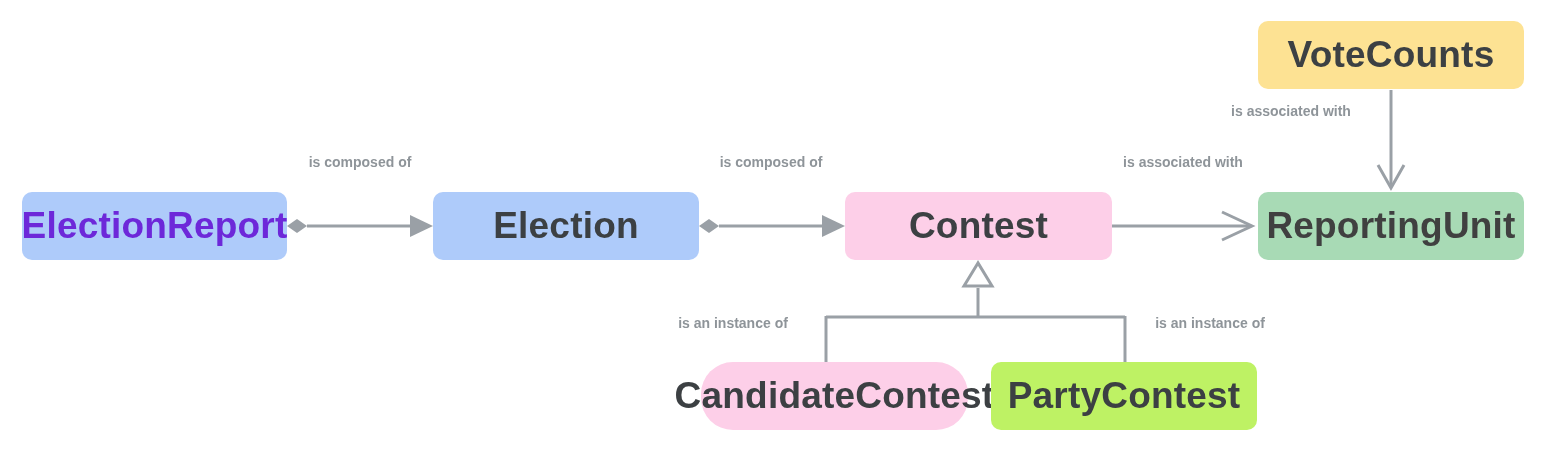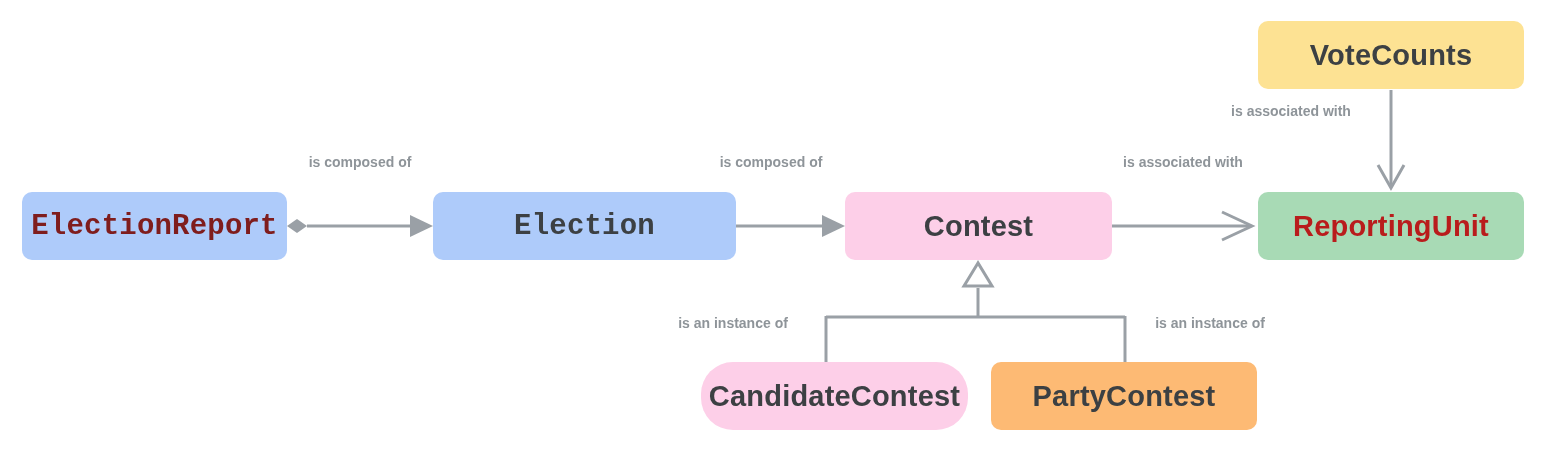--- a/index.html
+++ b/index.html
@@ -18,34 +18,34 @@
     pointer-events: none;
   }
   .node {
     position: absolute;
     height: 68px;
     border-radius: 10px;
     display: flex;
     align-items: center;
     justify-content: center;
     font-weight: bold;
-    font-size: 29px;
+    font-size: 37px;
     letter-spacing: 0.2px;
     box-sizing: border-box;
   }
   .edge-label {
     position: absolute;
     white-space: nowrap;
     font-size: 14px;
     font-weight: 600;
     transform: translateX(-50%);
   }
   
   .n-election-report  { left: 22px;   top: 192px; width: 265px; }
-  .n-election         { left: 433px;  top: 192px; width: 303px; font-family: Liberation Mono, monospace; }
+  .n-election         { left: 433px;  top: 192px; width: 266px; }
   .n-contest          { left: 845px;  top: 192px; width: 267px; }
   .n-reporting-unit   { left: 1258px; top: 192px; width: 266px; }
   .n-vote-counts      { left: 1258px; top: 21px;  width: 266px; }
   .n-candidate-contest{ left: 701px;  top: 362px; width: 267px; }
   .n-party-contest    { left: 991px;  top: 362px; width: 266px; }
   
   .l-composed-1   { left: 360px;  top: 154px; }
   .l-composed-2   { left: 771px;  top: 154px; }
   .l-associated-1 { left: 1183px; top: 154px; }
   .l-associated-2 { left: 1291px; top: 103px; }
@@ -90,27 +90,27 @@
     </g>
   </svg>
 
   <div class="edge-label l-composed-1" style="color: rgb(142, 148, 153);">is composed of</div>
   <div class="edge-label l-composed-2" style="color: rgb(142, 148, 153);">is composed of</div>
   <div class="edge-label l-associated-1" style="color: rgb(142, 148, 153);">is associated with</div>
   <div class="edge-label l-associated-2" style="color: rgb(142, 148, 153);">is associated with</div>
   <div class="edge-label l-instance-1" style="color: rgb(142, 148, 153);">is an instance of</div>
   <div class="edge-label l-instance-2" style="color: rgb(142, 148, 153);">is an instance of</div>
 
-  <div class="node n-election-report" style="background: rgb(174, 203, 250); color: #7f1d1d; font-family: Liberation Mono, monospace;">ElectionReport</div>
+  <div class="node n-election-report" style="background: rgb(174, 203, 250); color: #6d28d9;">ElectionReport</div>
 
   <div class="node n-election" style="background: rgb(174, 203, 250); color: rgb(60, 64, 67);">Election</div>
 
   <div class="node n-contest" style="background: rgb(253, 207, 232); color: rgb(60, 64, 67);">Contest</div>
 
-  <div class="node n-reporting-unit" style="background: rgb(168, 218, 181); color: #b91c1c;">ReportingUnit</div>
+  <div class="node n-reporting-unit" style="background: rgb(168, 218, 181); color: #404040;">ReportingUnit</div>
 
   <div class="node n-vote-counts" style="background: rgb(253, 226, 147); color: rgb(60, 64, 67);">VoteCounts</div>
 
   <div class="node n-candidate-contest" style="background: rgb(253, 207, 232); color: rgb(60, 64, 67); border-radius: 32px;">CandidateContest</div>
 
-  <div class="node n-party-contest" style="background: #fdba74; color: rgb(60, 64, 67);">PartyContest</div>
+  <div class="node n-party-contest" style="background: #bef264; color: rgb(60, 64, 67);">PartyContest</div>
 
 </div>
 
 </body></html>

